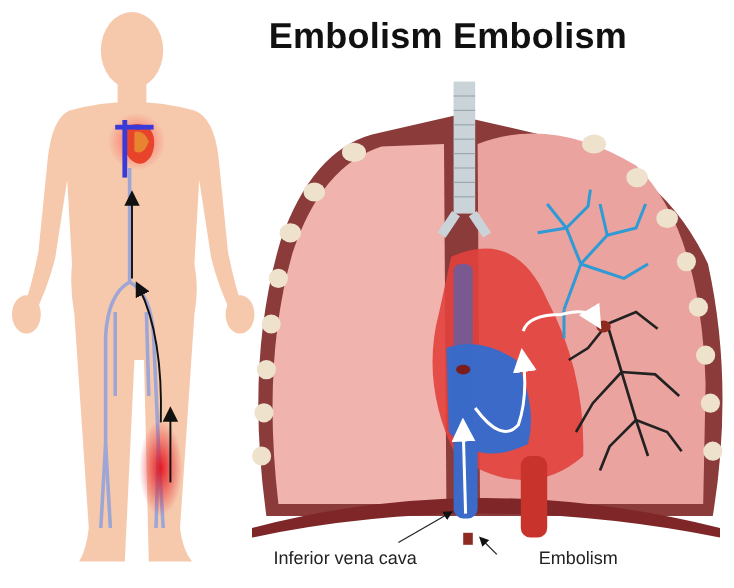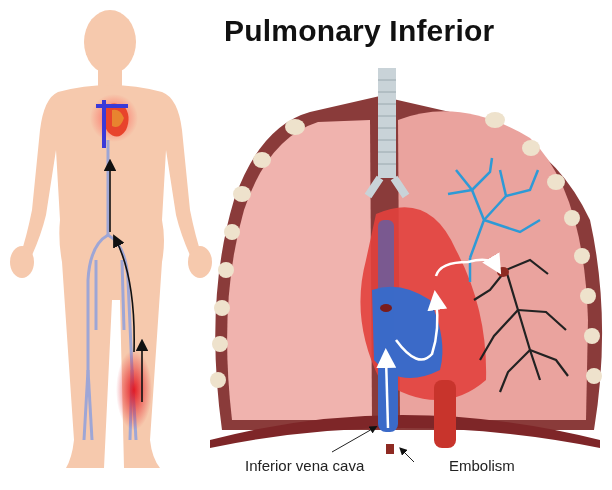--- a/index.html
+++ b/index.html
@@ -143,15 +143,15 @@
     <path d="M436,276 Q440,262 468,262 Q490,256 496,266" marker-end="url(#arrWhite)"></path>
   </g>
 
   <rect x="386" y="444" width="8" height="10" fill="#8e2a22"></rect>
   <g fill="none" stroke="#222" stroke-width="1">
     <path d="M332,452 L374,428" marker-end="url(#arrBlack)"></path>
     <path d="M414,462 L402,450" marker-end="url(#arrBlack)"></path>
   </g>
 </svg>
 
-<div class="title">Pulmonary Inferior</div>
-<div class="label" style="left:245px; top:457px;">Inferior vena cava</div>
+<div class="title">Embolism Embolism</div>
+<div class="label" style="left:228px; top:457px;">Inferior vena cava</div>
 <div class="label" style="left:421px; top:457px;margin-left:28px;">Embolism</div>
 
 </body></html>

